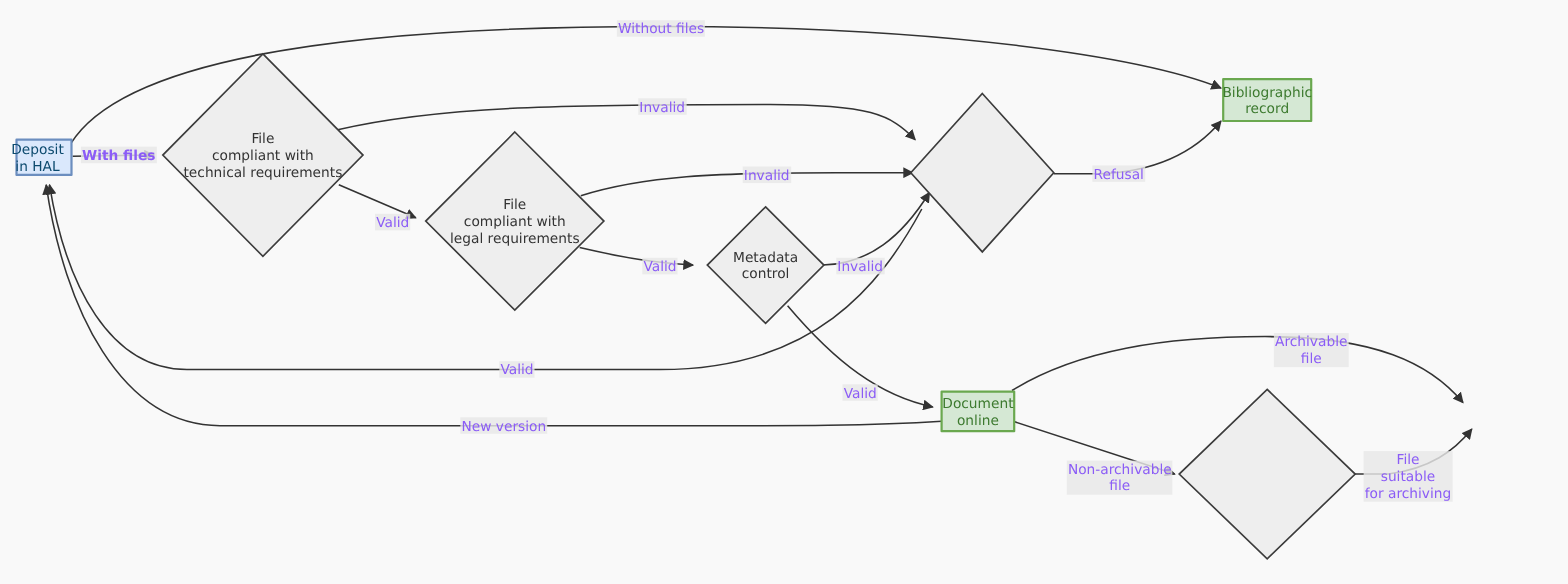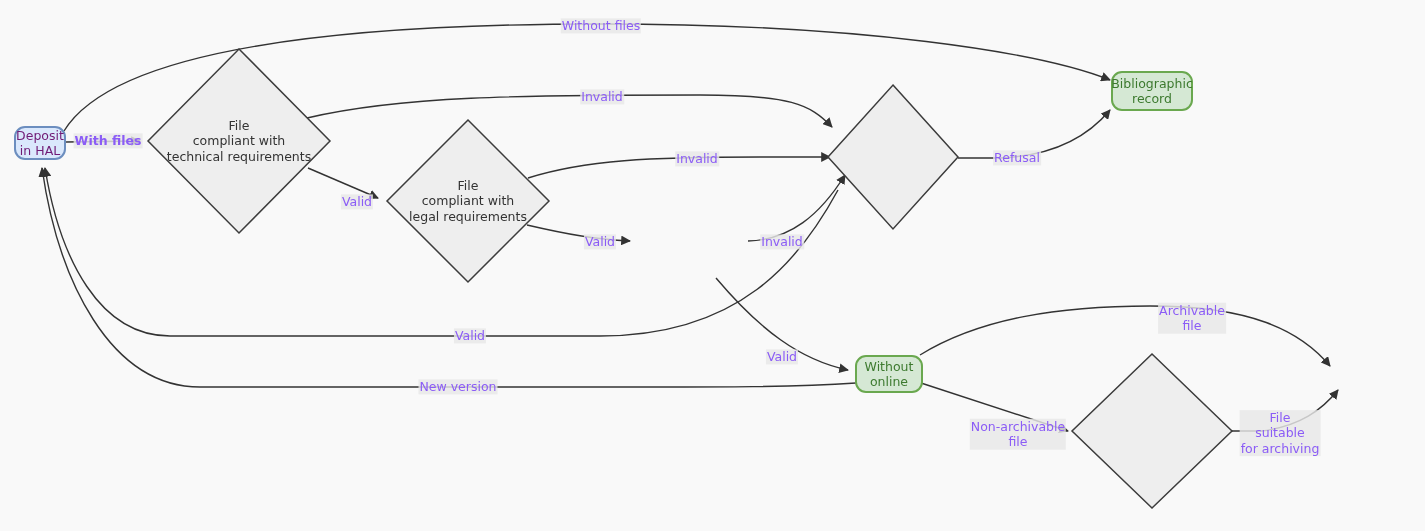--- a/index.html
+++ b/index.html
@@ -35,28 +35,29 @@
     box-sizing: border-box;
     display: flex;
     align-items: center;
     justify-content: center;
     text-align: center;
     line-height: 1.22;
     white-space: pre-line;
   }
   .node-rect {
     border: 2px solid;
-    border-radius: 11px;
+    border-radius: 1px;
     font-size: 12.5px;
     padding: 14px 6px;
   }
   .node-start {
     background: #dae8fc;
     border-color: #6c8ebf;
-    color: #701a75;
+    color: #0c4a6e;
+    justify-content: flex-end;
   }
   .node-terminal {
     background: #d5e8d4;
     border-color: #6aa84f;
     color: #3d7a2f;
   }
   .node-decision {
     color: #333333;
     font-size: 12.5px;
     background: transparent;
@@ -147,40 +148,47 @@
 
   <div class="node node-decision" style="left:385px; top:118px; width:166px; height:166px;">
     <svg class="diamond-shape" viewBox="0 0 166 166" preserveAspectRatio="none">
       <polygon points="83,2 164,83 83,164 2,83"></polygon>
     </svg>
     <span class="diamond-label">File
 compliant with
 legal requirements</span>
   </div>
 
+  <div class="node node-decision" style="left:641px; top:186px; width:110px; height:110px;">
+    <svg class="diamond-shape" viewBox="0 0 110 110" preserveAspectRatio="none">
+      <polygon points="55,2 108,55 55,108 2,55"></polygon>
+    </svg>
+    <span class="diamond-label">Metadata
+control</span>
+  </div>
 
   <div class="node node-decision" style="left:826px; top:83px; width:134px; height:148px;">
     <svg class="diamond-shape" viewBox="0 0 134 148" preserveAspectRatio="none">
       <polygon points="67,2 132,74 67,146 2,74"></polygon>
     </svg>
   </div>
 
   <div class="node node-decision" style="left:1070px; top:352px; width:164px; height:158px;">
     <svg class="diamond-shape" viewBox="0 0 164 158" preserveAspectRatio="none">
       <polygon points="82,2 162,79 82,156 2,79"></polygon>
     </svg>
   </div>
 
   <div class="node node-rect node-terminal" style="left:1111px; top:71px; width:82px; height:40px;">
     <span class="diamond-label">Bibliographic
 record</span>
   </div>
 
   <div class="node node-rect node-terminal" style="left:855px; top:355px; width:68px; height:38px;">
-    <span class="diamond-label">Without
+    <span class="diamond-label">Document
 online</span>
   </div>
 
 
   <div class="edge-label" style="left:601px; top:26px;">Without files</div>
 
   <div class="edge-label" style="left:108px; top:141px;font-weight:bold;">With files</div>
 
   <div class="edge-label" style="left:602px; top:97px;">Invalid</div>
 

